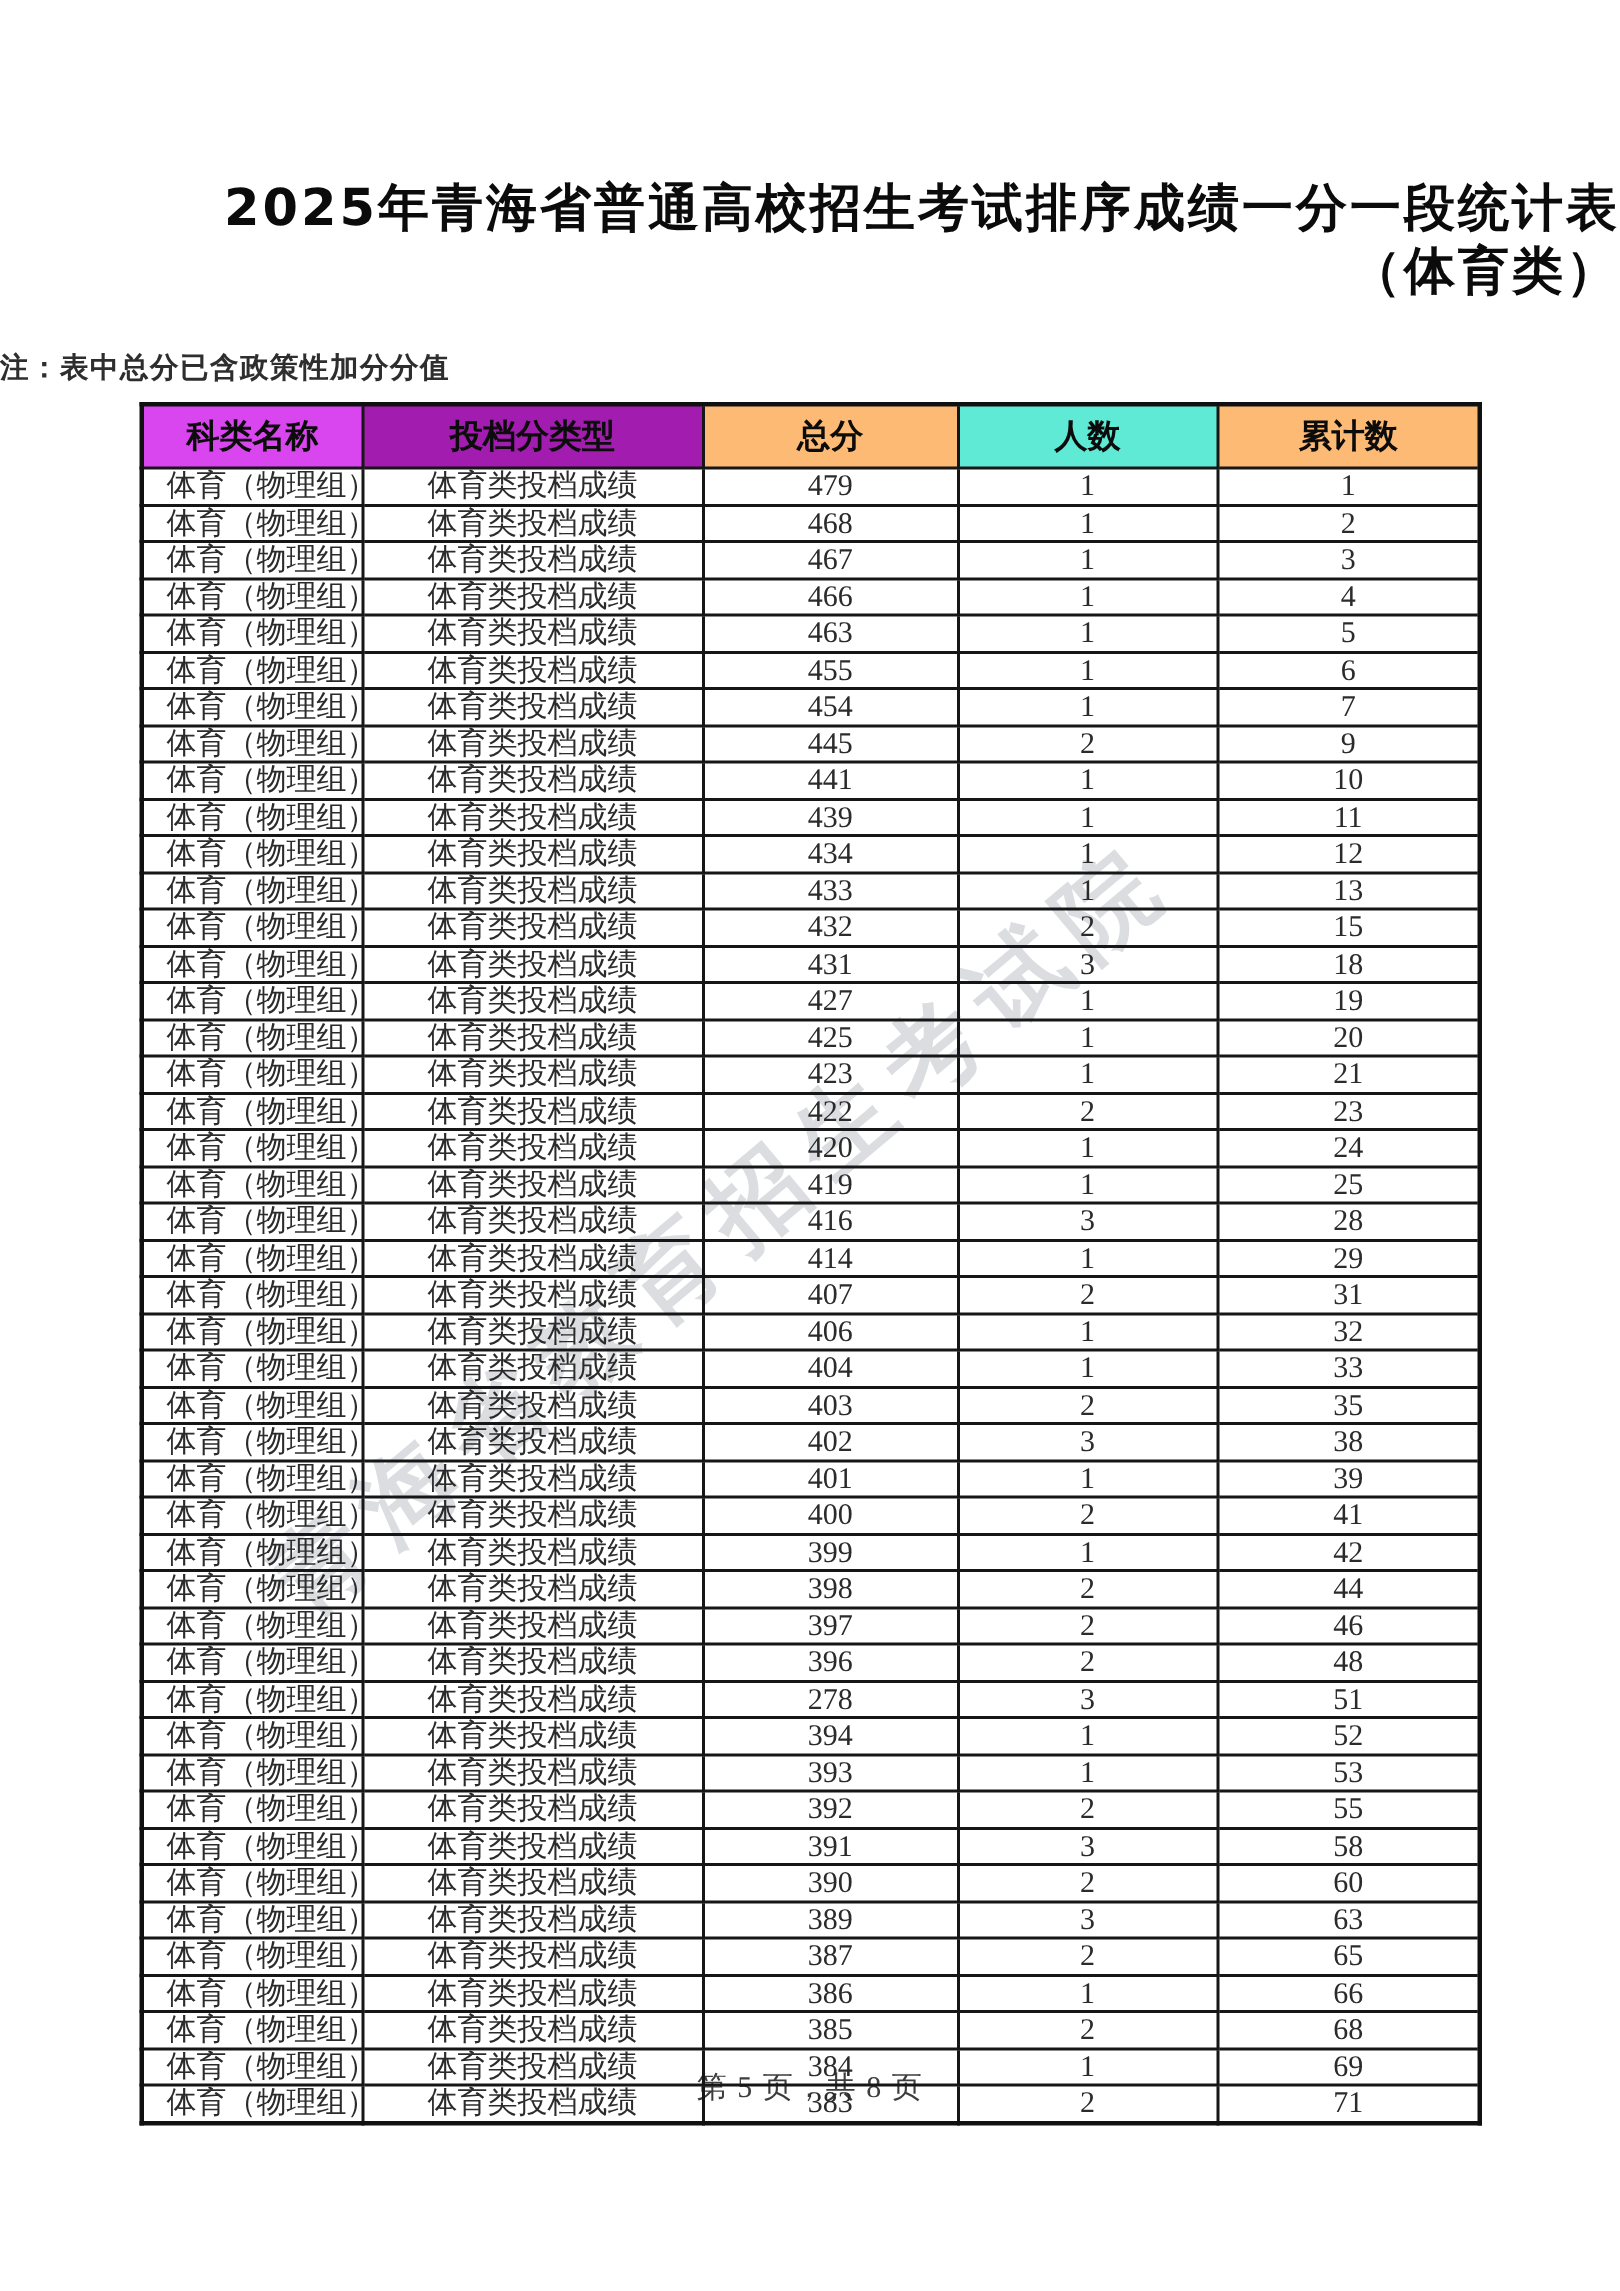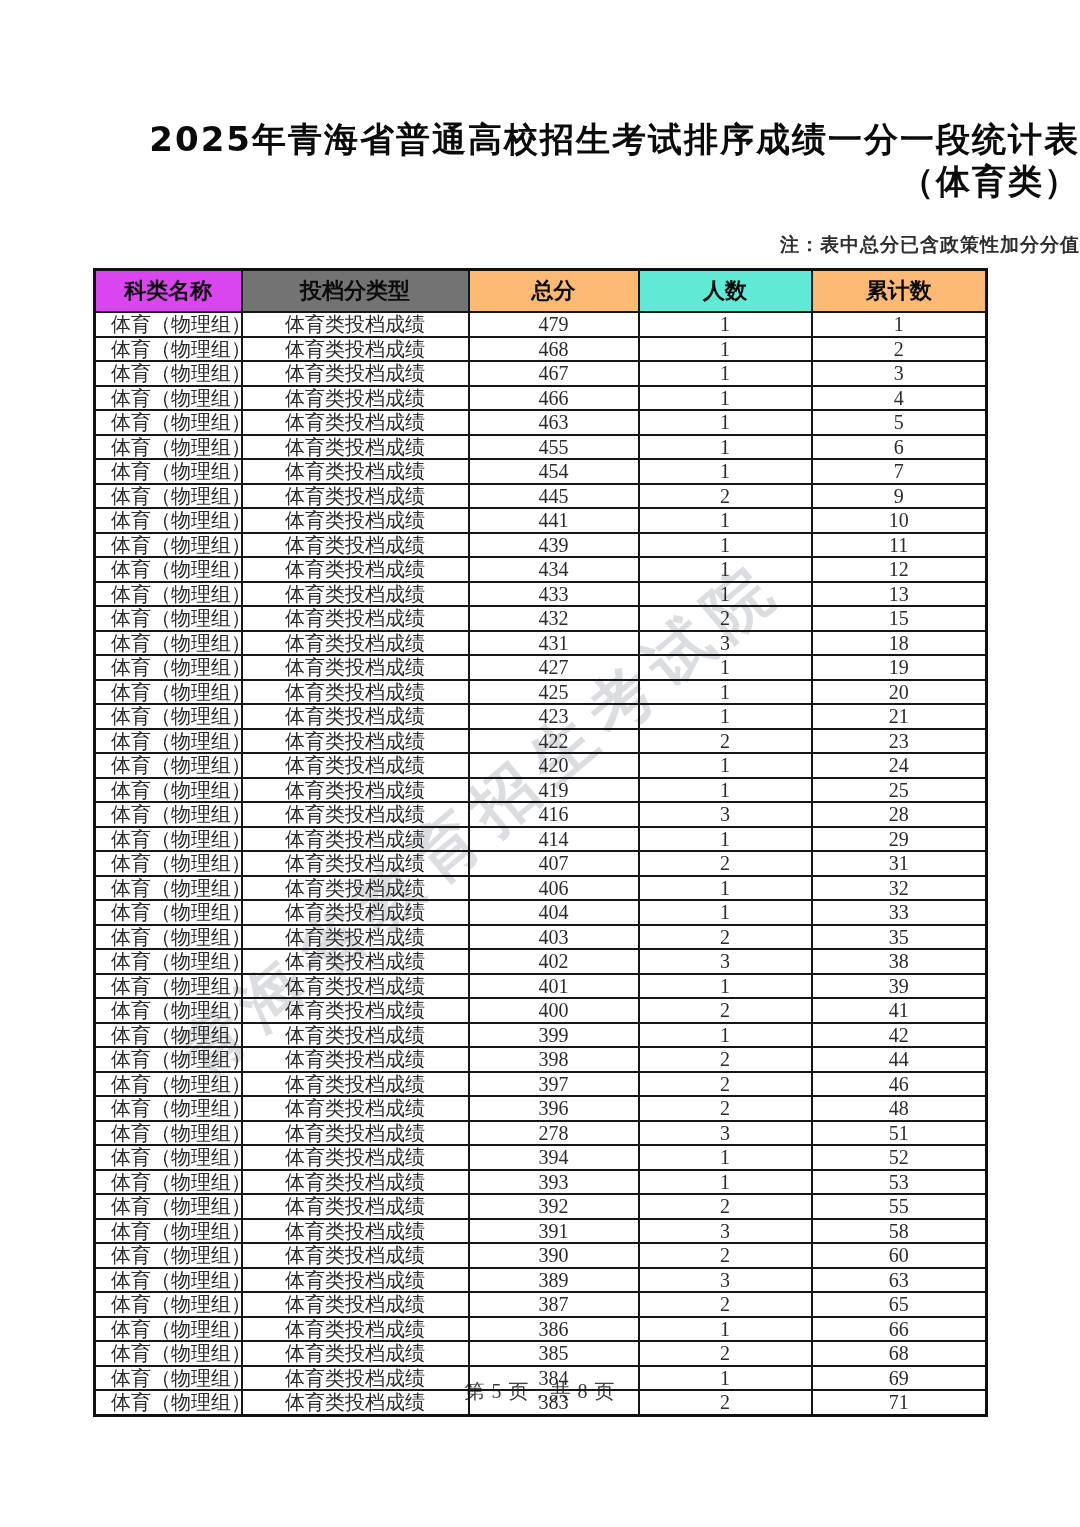--- a/index.html
+++ b/index.html
@@ -17,21 +17,21 @@
     font-weight:bold;
     font-size:34px;
     letter-spacing:2px;
     color:#0b0b0b;
     line-height:42px;
   }
   .doc-title-line1 { top:118px; }
   .doc-title-line2 { top:160px; }
   .doc-note {
     position:absolute; left:0; top:232px; width:1080px;
-    text-align:right;
+    text-align:left;
     font-size:19px;
     font-weight:600;
     color:#2e2e2e;
     letter-spacing:1px;
   }
   .watermark {
     position:absolute;
     left:480px; top:820px;
     transform:translate(-50%,-50%) rotate(-40deg);
     font-size:64px;
@@ -99,21 +99,21 @@
   <colgroup>
     <col style="width:147px">
     <col style="width:227px">
     <col style="width:170px">
     <col style="width:173px">
     <col style="width:175px">
   </colgroup>
   <thead>
     <tr>
       <th style="background: #d946ef;">科类名称</th>
-      <th style="background: #737373;">投档分类型</th>
+      <th style="background: #a21caf;">投档分类型</th>
       <th style="background: #fdba74;">总分</th>
       <th style="background: #5eead4;">人数</th>
       <th style="background: #fdba74;">累计数</th>
     </tr>
   </thead>
   <tbody>
       <tr>
         <td>体育（物理组）</td>
         <td>体育类投档成绩</td>
         <td>479</td>

